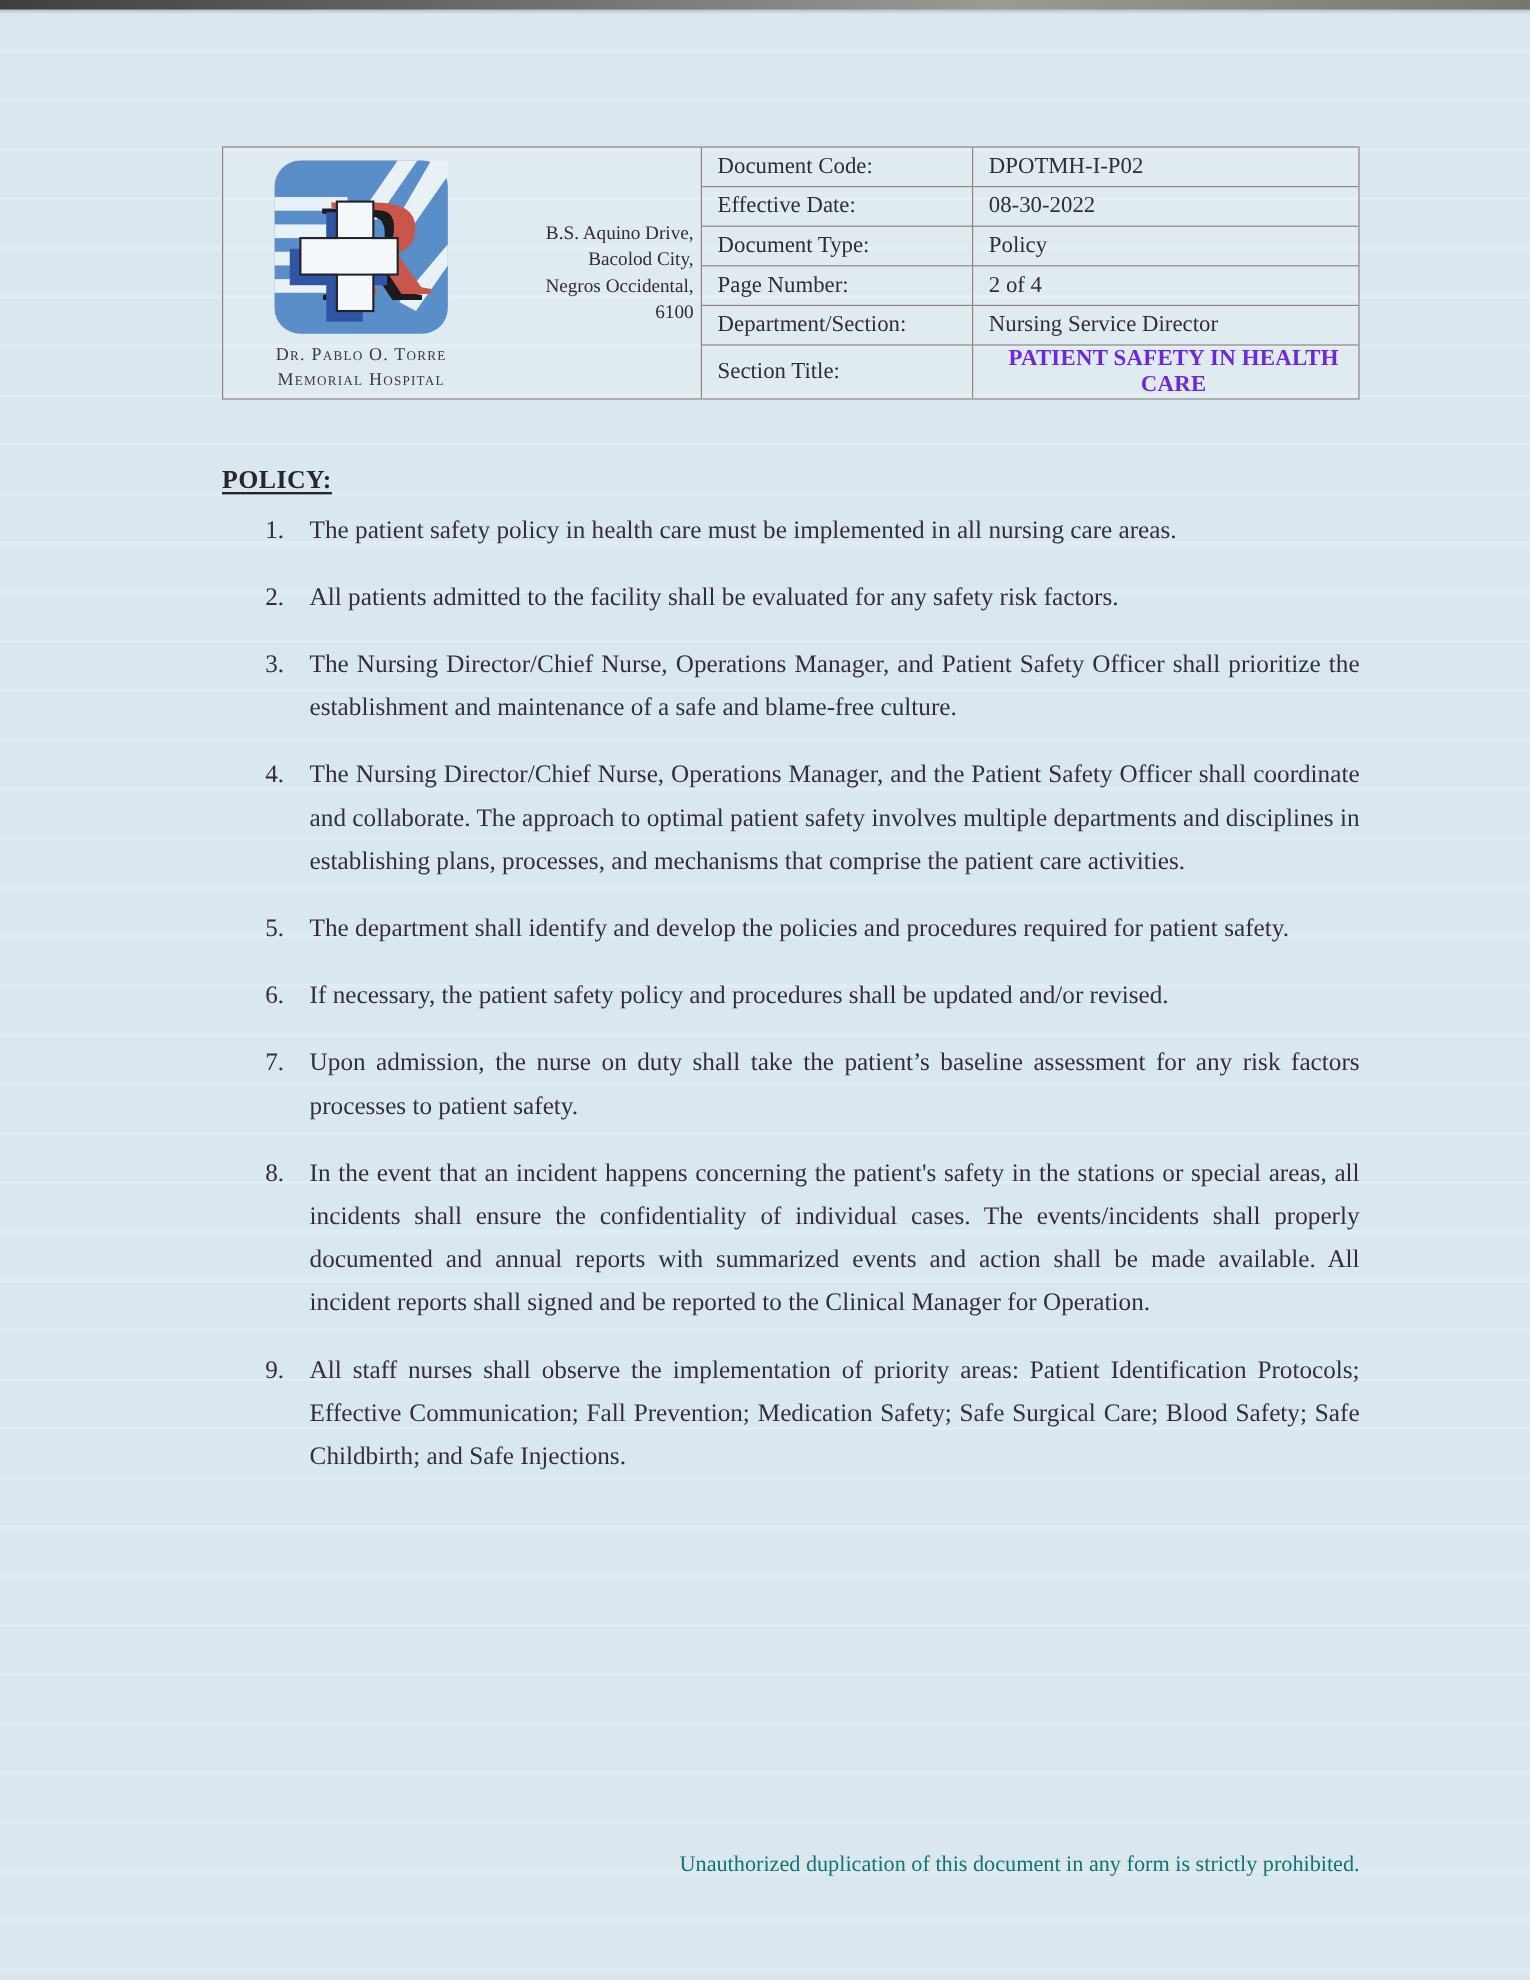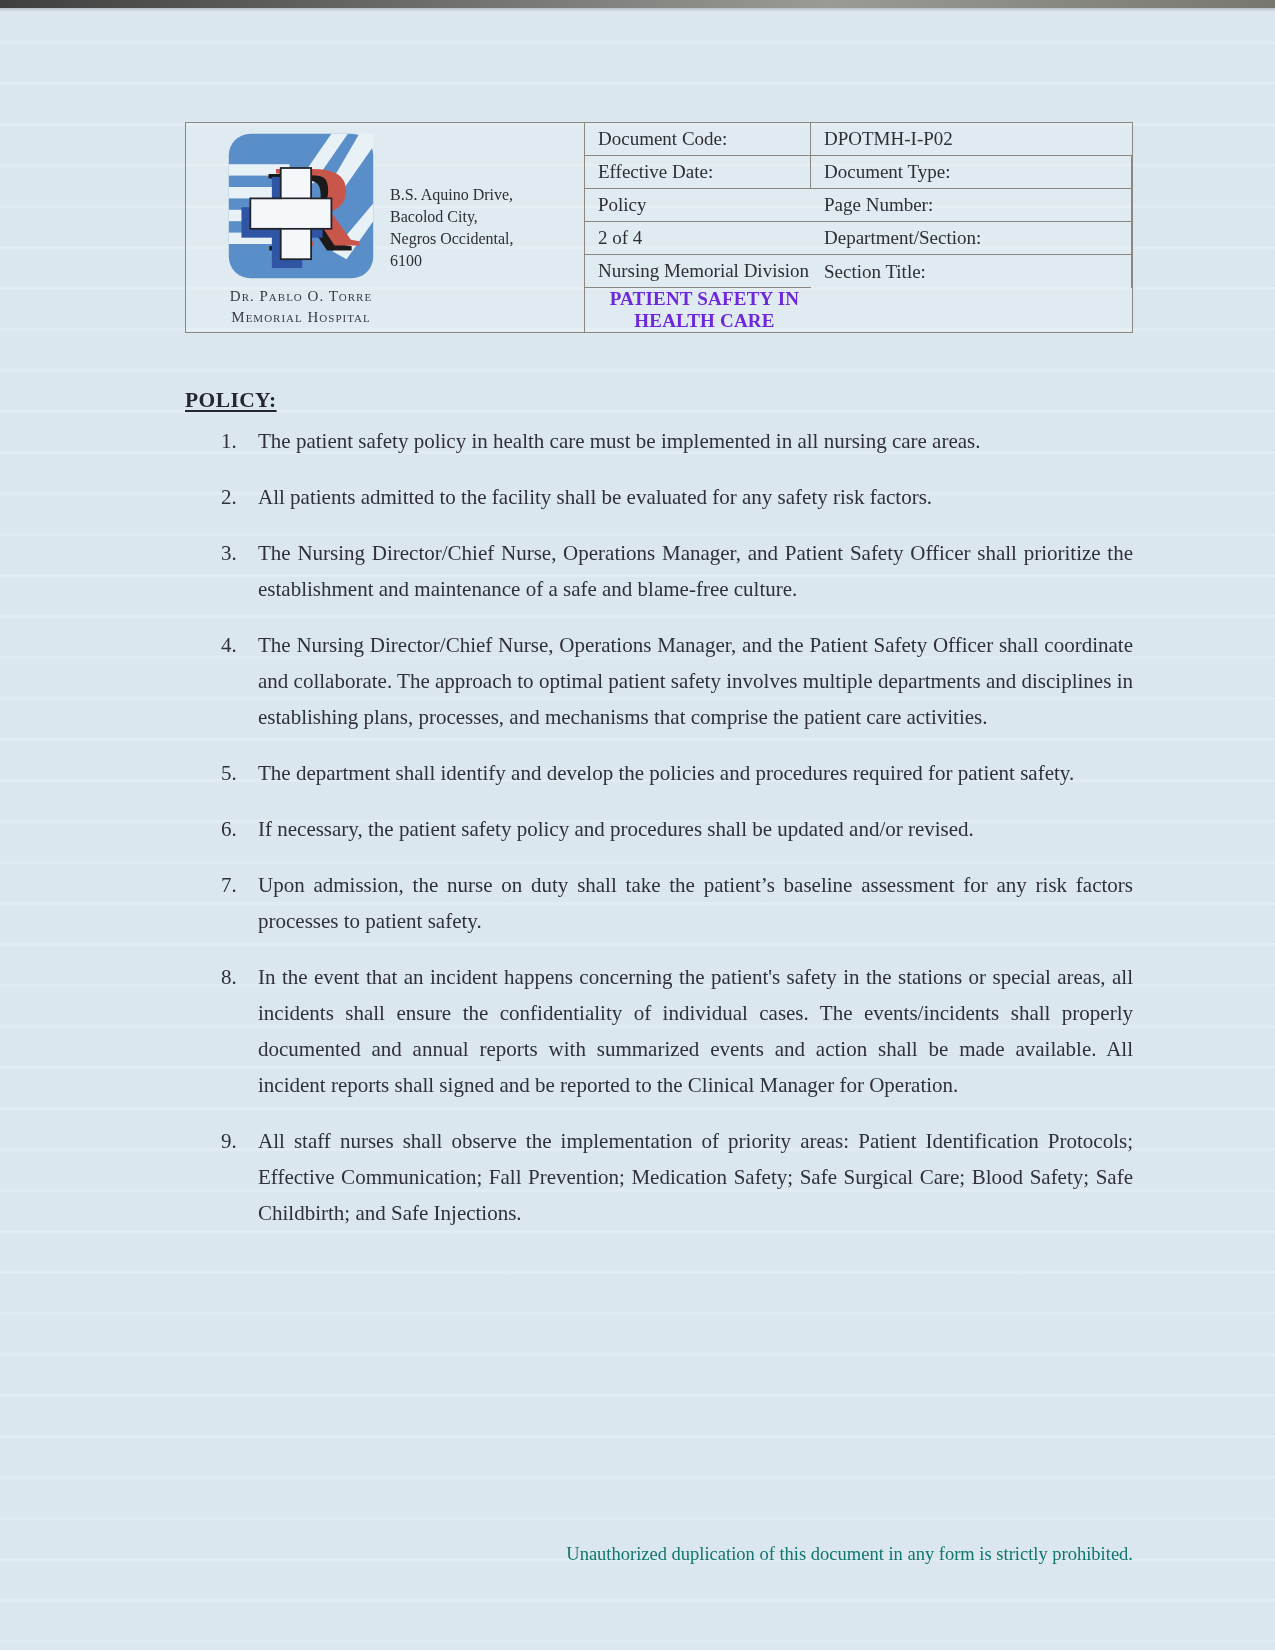--- a/index.html
+++ b/index.html
@@ -39,21 +39,21 @@
     border-right:1.4px solid #8a887f;
     display:flex;align-items:center;box-sizing:border-box;
   }
   .logo-block{margin-left:26px;width:178px;text-align:center;}
   .logo-svg{display:block;margin:2px auto 4px auto;}
   .org-name{
     font-size:15px;line-height:21px;color:#3a3a44;
     font-variant:small-caps;letter-spacing:1px;white-space:nowrap;
   }
   .address-block{
-    flex:1;text-align:left;font-size:16px;line-height:22px;color:#2e2e36;
+    flex:1;text-align:right;font-size:16px;line-height:22px;color:#2e2e36;
     padding-right:6px;
   }
   .fields-grid{
     flex:1;display:grid;
     grid-template-columns:226px 1fr;
     grid-template-rows:repeat(6,1fr);
   }
   .cell{
     display:flex;align-items:center;
     padding-left:13px;box-sizing:border-box;
@@ -140,29 +140,30 @@
         <div>Negros Occidental,</div>
         <div>6100</div>
       </div>
     </div>
 
     <div class="fields-grid">
       <div class="cell label">Document Code:</div>
       <div class="cell">DPOTMH-I-P02</div>
 
       <div class="cell label">Effective Date:</div>
+      <div class="cell">08-30-2022</div>
 
       <div class="cell label">Document Type:</div>
       <div class="cell">Policy</div>
 
       <div class="cell label">Page Number:</div>
       <div class="cell">2 of 4</div>
 
       <div class="cell label">Department/Section:</div>
-      <div class="cell">Nursing Memorial Division</div>
+      <div class="cell">Nursing Service Director</div>
 
       <div class="cell label last">Section Title:</div>
       <div class="cell last title-value">PATIENT SAFETY IN HEALTH CARE</div>
     </div>
   </div>
 
   <div class="content">
     <h2 class="policy-heading">POLICY:</h2>
 
     <ol class="policy-list">

